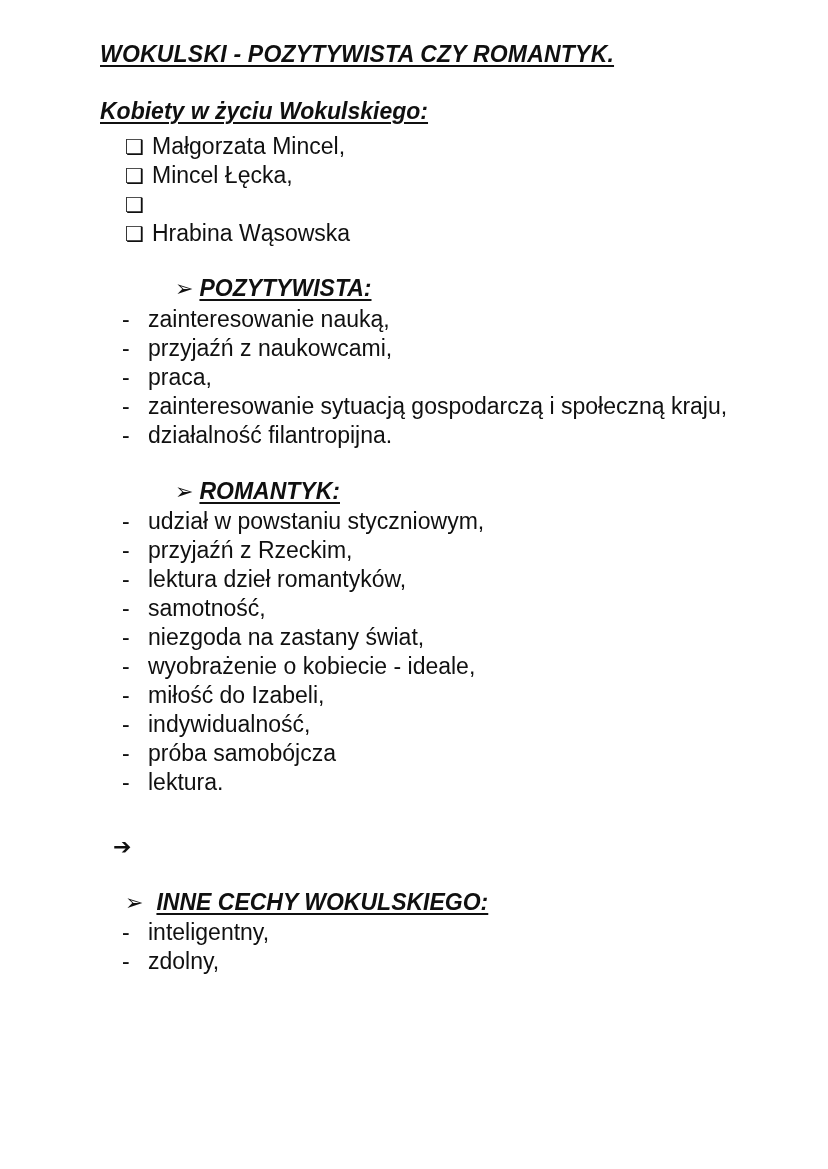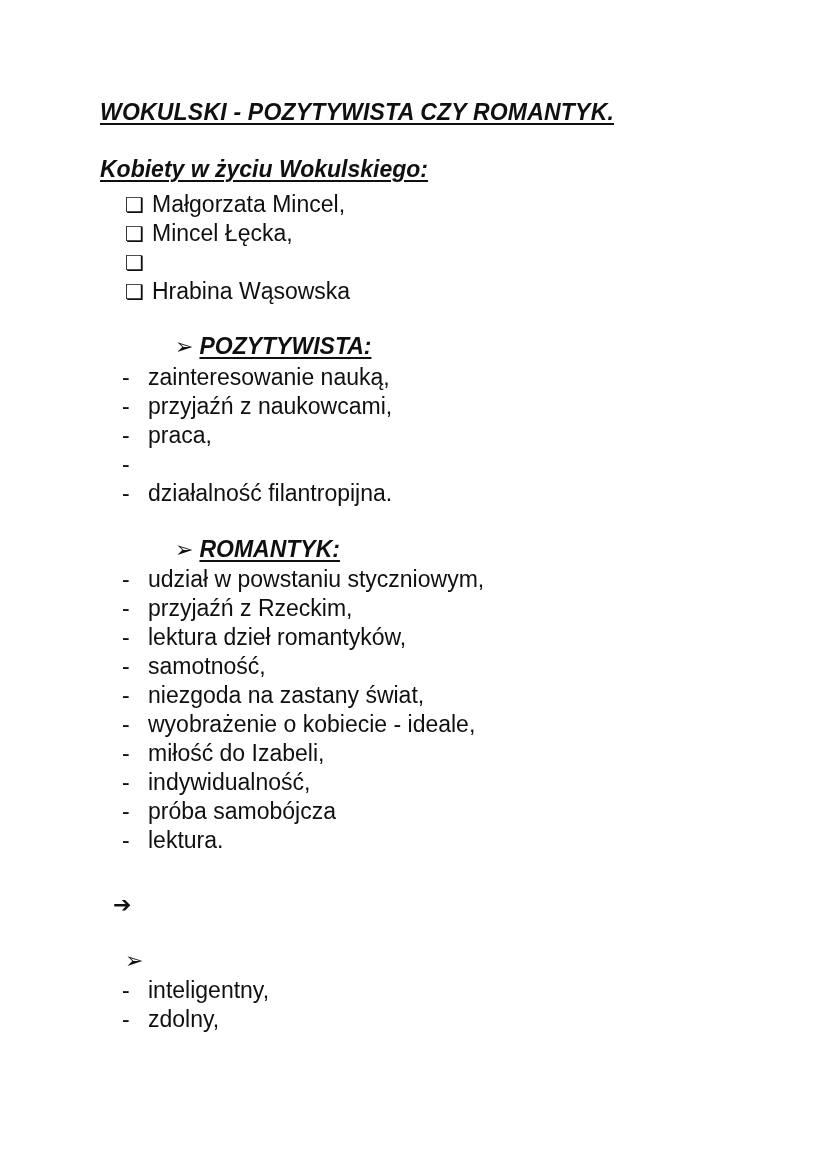--- a/index.html
+++ b/index.html
@@ -15,21 +15,21 @@
     overflow: hidden;
     font-family: "Liberation Sans", "DejaVu Sans", sans-serif;
     color: #101010;
   }
   .content {
     box-sizing: border-box;
     position: absolute;
     left: 0;
     top: 0;
     width: 100%;
-    padding: 98px 40px 0 100px;
+    padding: 40px 40px 0 100px;
     font-size: 23px;
     line-height: 29px;
   }
   .doc-title {
     font-weight: bold;
     font-style: italic;
     letter-spacing: 0.2px;
     white-space: nowrap;
   }
   .u {
@@ -110,20 +110,21 @@
       <div class="dash-row">
         <span class="dash-glyph">-</span>
         <span>przyjaźń z naukowcami,</span>
       </div>
       <div class="dash-row">
         <span class="dash-glyph">-</span>
         <span>praca,</span>
       </div>
       <div class="dash-row">
         <span class="dash-glyph">-</span>
+        <span>zainteresowanie sytuacją gospodarczą i społeczną kraju,</span>
       </div>
       <div class="dash-row">
         <span class="dash-glyph">-</span>
         <span>działalność filantropijna.</span>
       </div>
     </div>
 
     <div class="sp27"></div>
 
     <div class="h2-row section-heading">
@@ -177,20 +178,21 @@
     <div class="sp35"></div>
 
     <div class="concl-row">
       <span class="concl-arrow">➔</span>
     </div>
 
     <div class="sp27"></div>
 
     <div class="h3-row section-heading">
       <span class="h3-arrow">➢</span>
+      <span class="u">INNE CECHY WOKULSKIEGO:</span>
     </div>
 
     <div class="dash-list-b">
       <div class="dash-row">
         <span class="dash-glyph">-</span>
         <span>inteligentny,</span>
       </div>
       <div class="dash-row">
         <span class="dash-glyph">-</span>
         <span>zdolny,</span>

